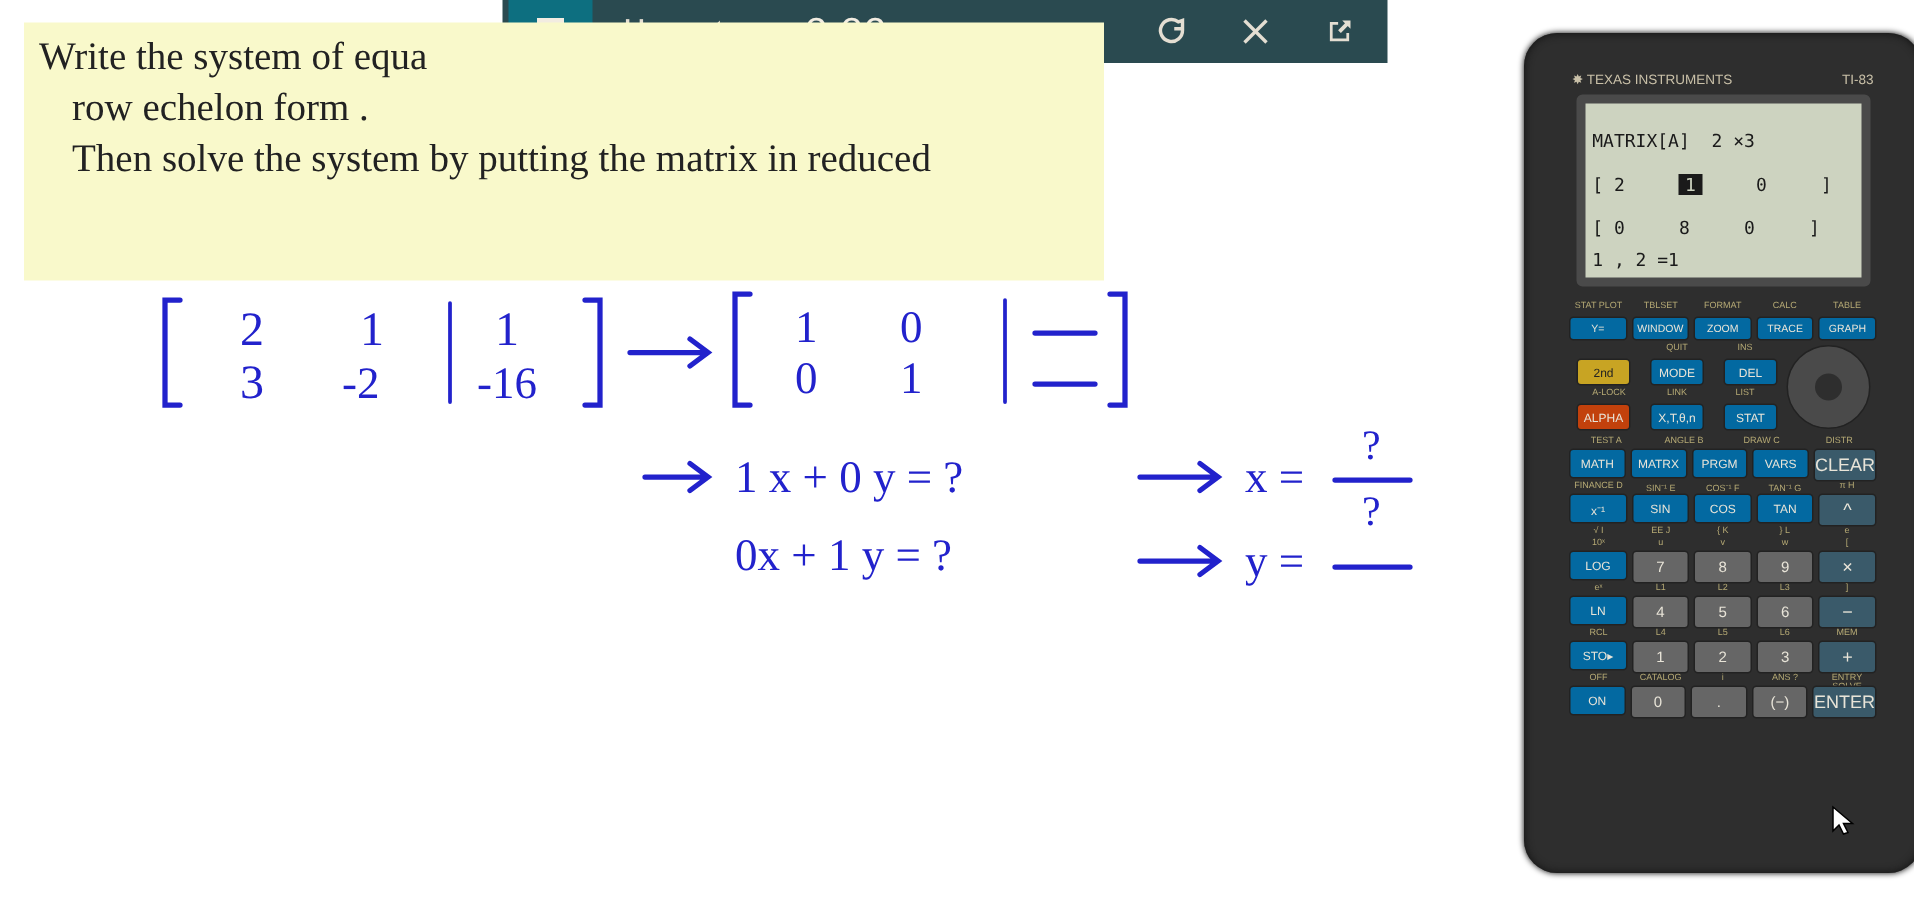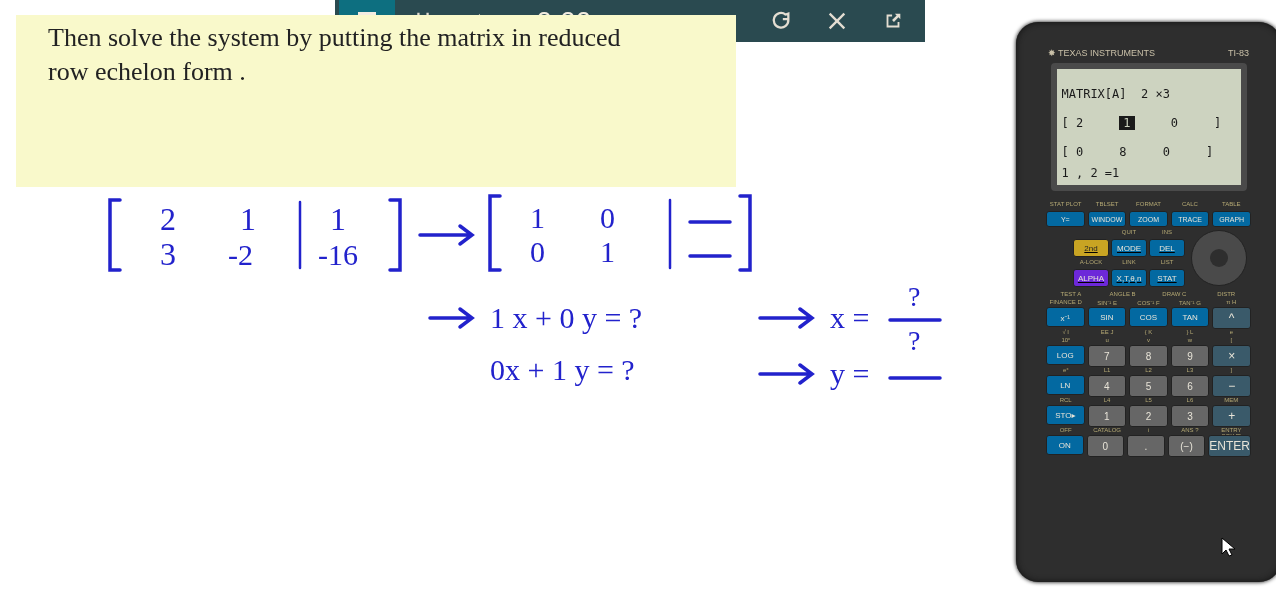--- a/index.html
+++ b/index.html
@@ -92,33 +92,33 @@
     flex:1; height: 20px; font-size:8px;
     background:#555; color:#e8e4d8;
     border-radius:3px; display:flex; align-items:center; justify-content:center;
     border: 1px solid #222;
     cursor:pointer;
     font-family: Arial, sans-serif;
   }
   .key.func { background:#0369a1; }
   .key.num { background:#666; font-size:10px; height:22px; }
   .key.yellow { background:#c8a423; color:#222; }
-  .key.green { background:#6d28d9; }
+  .key.green { background:#c2410c; }
   .key.op { background:#3a5a6a; font-size:12px; height:22px; }
   .super-row { display:flex; justify-content:space-between; gap:2px; }
   .super-row span { flex:1; color:#b5a974; font-size:6px; text-align:center; height:8px; }
   .big-row .key { height: 16px; font-size: 7px; }
   .dpad-zone { display:flex; align-items:center; justify-content:flex-end; gap:6px; padding:0 4px 2px 4px; }
   .dpad {
     width:56px; height:56px; background:#4a4a4a; border-radius:50%;
     position:relative; border:1px solid #222;
   }
   .dpad::before { content:''; position:absolute; inset:18px; background:#2e2e2e; border-radius:50%; }
   .dpad-left-keys { display:flex; flex-direction:column; gap:2px; }
-  .dpad-left-keys .krow { display:flex; gap:2px;text-decoration:underline; }
+  .dpad-left-keys .krow { display:flex; gap:13px; }
   .dpad-left-keys .key { width:36px; flex:none; height:18px; }
 
   .cursor-arrow {
     position: absolute;
     bottom: 60px; right: 46px;
     transform: translate(8px,4px);
     pointer-events:none;
   }
 </style>
 </head>
@@ -155,22 +155,23 @@
   </div>
   <div class="btn">
     <svg viewBox="0 0 24 24">
         <path d="M5 5h6v2H7v10h10v-4h2v6H5z" fill="#e4ded2" stroke="none"></path>
         <path d="M14 4h6v6l-2-2-5 5-2-2 5-5z" fill="#e4ded2" stroke="none"></path>
       </svg>
   </div>
 </div>
 
 <div class="problem-block">
+  <div>Write the system of equa</div>
+  <div class="line2">row echelon form .</div>
   <div class="line2">Then solve the system by putting the matrix in reduced</div>
-  <div class="line2">row echelon form .</div>
   <div class="equations">
   </div>
 </div>
 
 <svg class="handwriting" viewBox="0 0 880 230">
   <g stroke="#2222cc" fill="none" stroke-width="3.5" stroke-linecap="round" font-family="Comic Sans MS, cursive">
 
     <path d="M20 10 L10 10 L10 80 L20 80"></path>
     <path d="M290 10 L300 10 L300 80 L290 80"></path>
 
@@ -266,20 +267,27 @@
       <div class="dpad"></div>
     </div>
 
     <div id="main-keys">
         <div class="super-row">
           <span>TEST A</span>
           <span>ANGLE B</span>
           <span>DRAW C</span>
           <span>DISTR</span>
         </div>
+        <div class="calc-row">
+          <div class="key func">MATH</div>
+          <div class="key func">MATRX</div>
+          <div class="key func">PRGM</div>
+          <div class="key func">VARS</div>
+          <div class="key op">CLEAR</div>
+        </div>
         <div class="super-row">
           <span>FINANCE D</span>
           <span>SIN⁻¹ E</span>
           <span>COS⁻¹ F</span>
           <span>TAN⁻¹ G</span>
           <span>π H</span>
         </div>
         <div class="calc-row">
           <div class="key func">x⁻¹</div>
           <div class="key func">SIN</div>

